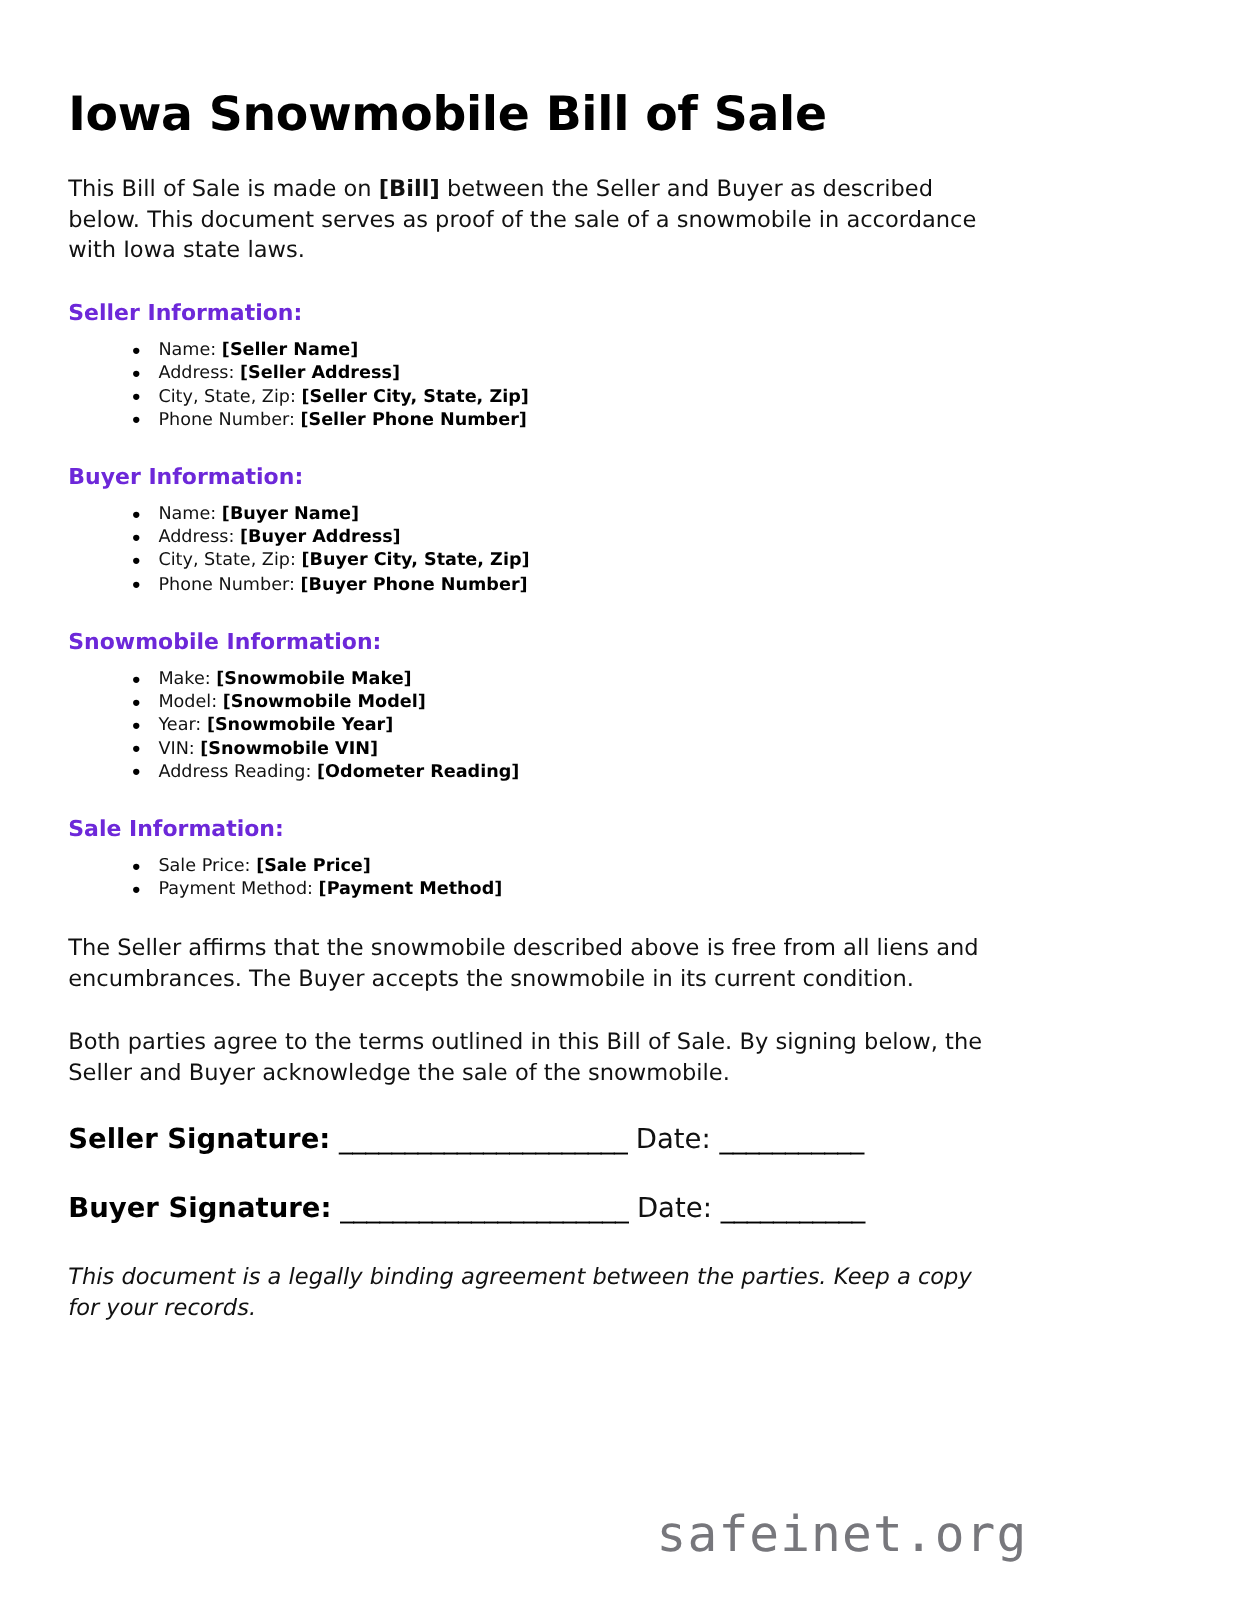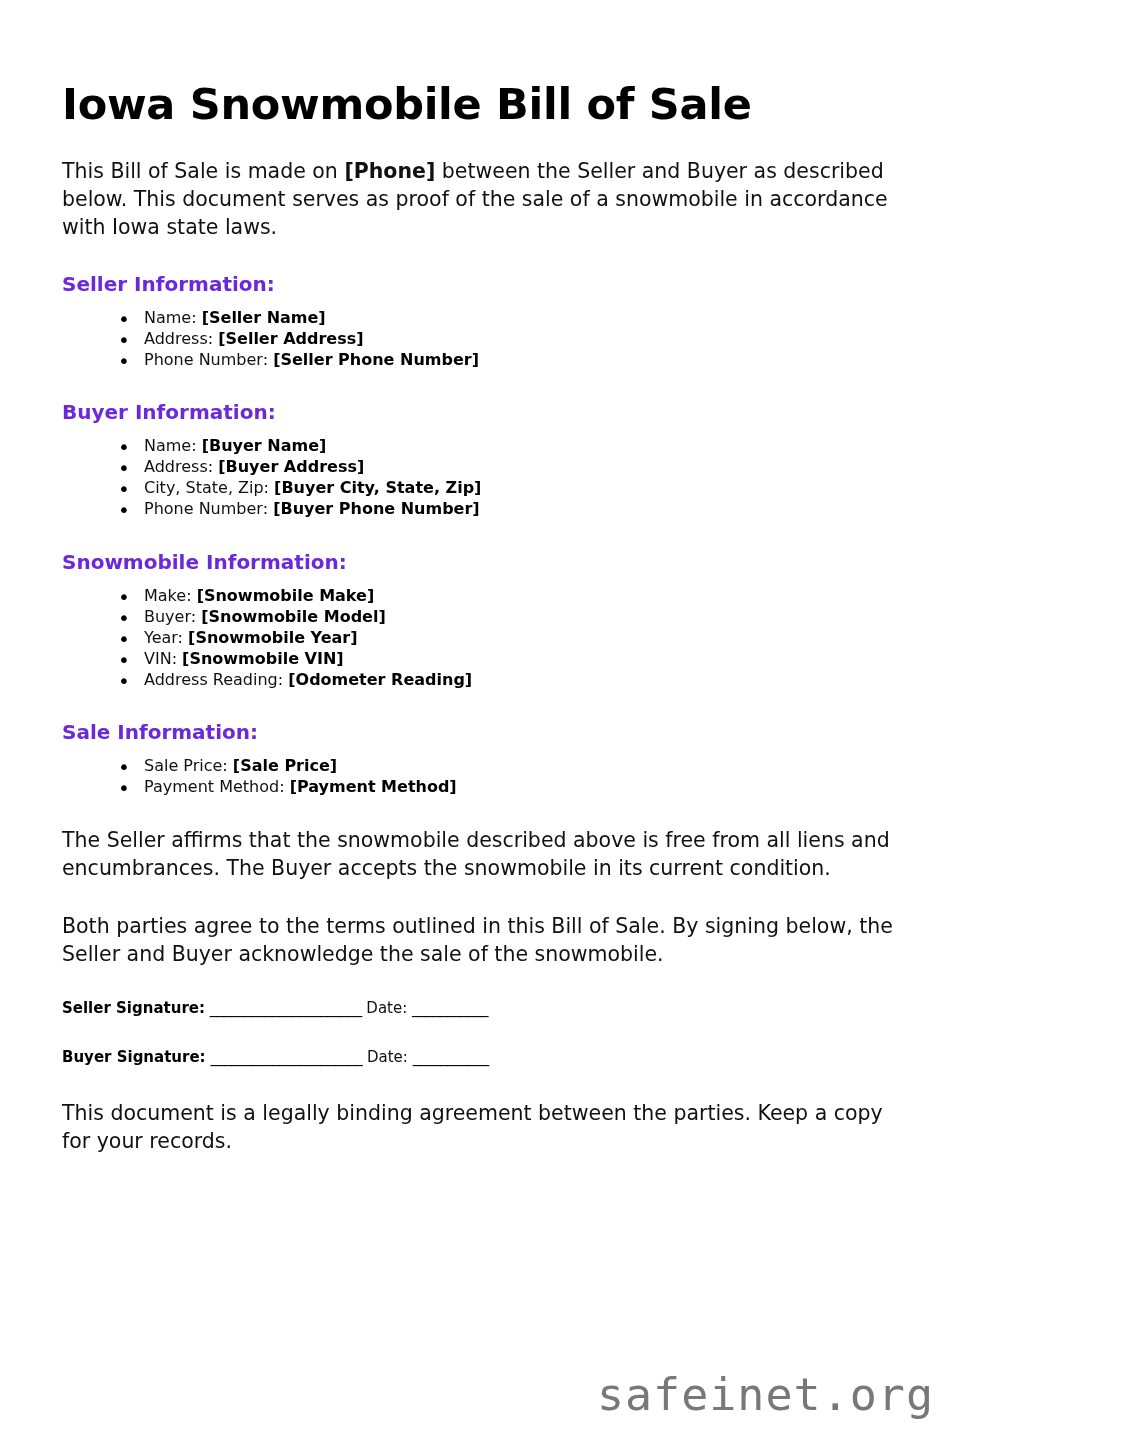--- a/index.html
+++ b/index.html
@@ -67,21 +67,21 @@
     color: #000000;
   }
   .body-para {
     font-size: 20.5px;
     line-height: 1.36;
     margin: 30px 0 0 0;
     color: #111111;
     max-width: 1002px;
   }
   .sig-row {
-    font-size: 15px;
+    font-size: 25px;
     line-height: 1.3;
     margin: 30px 0 0 0;
     color: #111111;
     white-space: nowrap;
   }
   .sig-row .sig-label {
     font-weight: bold;
     color: #000000;
   }
   .sig-row .sig-rule {
@@ -91,20 +91,21 @@
   .sig-row .date-label {
     font-weight: normal;
     color: #111111;
   }
   .closing-para {
     font-size: 20.5px;
     line-height: 1.36;
     margin: 32px 0 0 0;
     color: #111111;
     max-width: 1002px;
+    font-style: italic;
   }
   .watermark {
     position: absolute;
     right: 30px;
     bottom: 34px;
     font-family: "DejaVu Sans Mono", "Liberation Mono", monospace;
     font-size: 45px;
     letter-spacing: 1px;
     color: #77777c;
     white-space: nowrap;
@@ -112,41 +113,42 @@
     text-align: right;
   }
 </style>
 </head>
 <body>
 
 <div class="page">
 
   <h1 class="doc-title">Iowa Snowmobile Bill of Sale</h1>
 
-  <p class="intro-para"><span>This Bill of Sale is made on </span><b>[Phone]</b><span> between the Seller and Buyer as described below. This document serves as proof of the sale of a snowmobile in accordance with Iowa state laws.</span></p>
+  <p class="intro-para"><span>This Bill of Sale is made on </span><b>[Bill]</b><span> between the Seller and Buyer as described below. This document serves as proof of the sale of a snowmobile in accordance with Iowa state laws.</span></p>
 
   <h2 class="section-heading">Seller Information:</h2>
   <ul class="info-list">
     <li><span>Name: </span><b>[Seller Name]</b></li>
     <li><span>Address: </span><b>[Seller Address]</b></li>
+    <li><span>City, State, Zip: </span><b>[Seller City, State, Zip]</b></li>
     <li><span>Phone Number: </span><b>[Seller Phone Number]</b></li>
   </ul>
 
   <h2 class="section-heading">Buyer Information:</h2>
   <ul class="info-list">
     <li><span>Name: </span><b>[Buyer Name]</b></li>
     <li><span>Address: </span><b>[Buyer Address]</b></li>
     <li><span>City, State, Zip: </span><b>[Buyer City, State, Zip]</b></li>
     <li><span>Phone Number: </span><b>[Buyer Phone Number]</b></li>
   </ul>
 
   <h2 class="section-heading">Snowmobile Information:</h2>
   <ul class="info-list">
     <li><span>Make: </span><b>[Snowmobile Make]</b></li>
-    <li><span>Buyer: </span><b>[Snowmobile Model]</b></li>
+    <li><span>Model: </span><b>[Snowmobile Model]</b></li>
     <li><span>Year: </span><b>[Snowmobile Year]</b></li>
     <li><span>VIN: </span><b>[Snowmobile VIN]</b></li>
     <li><span>Address Reading: </span><b>[Odometer Reading]</b></li>
   </ul>
 
   <h2 class="section-heading">Sale Information:</h2>
   <ul class="info-list">
     <li><span>Sale Price: </span><b>[Sale Price]</b></li>
     <li><span>Payment Method: </span><b>[Payment Method]</b></li>
   </ul>

